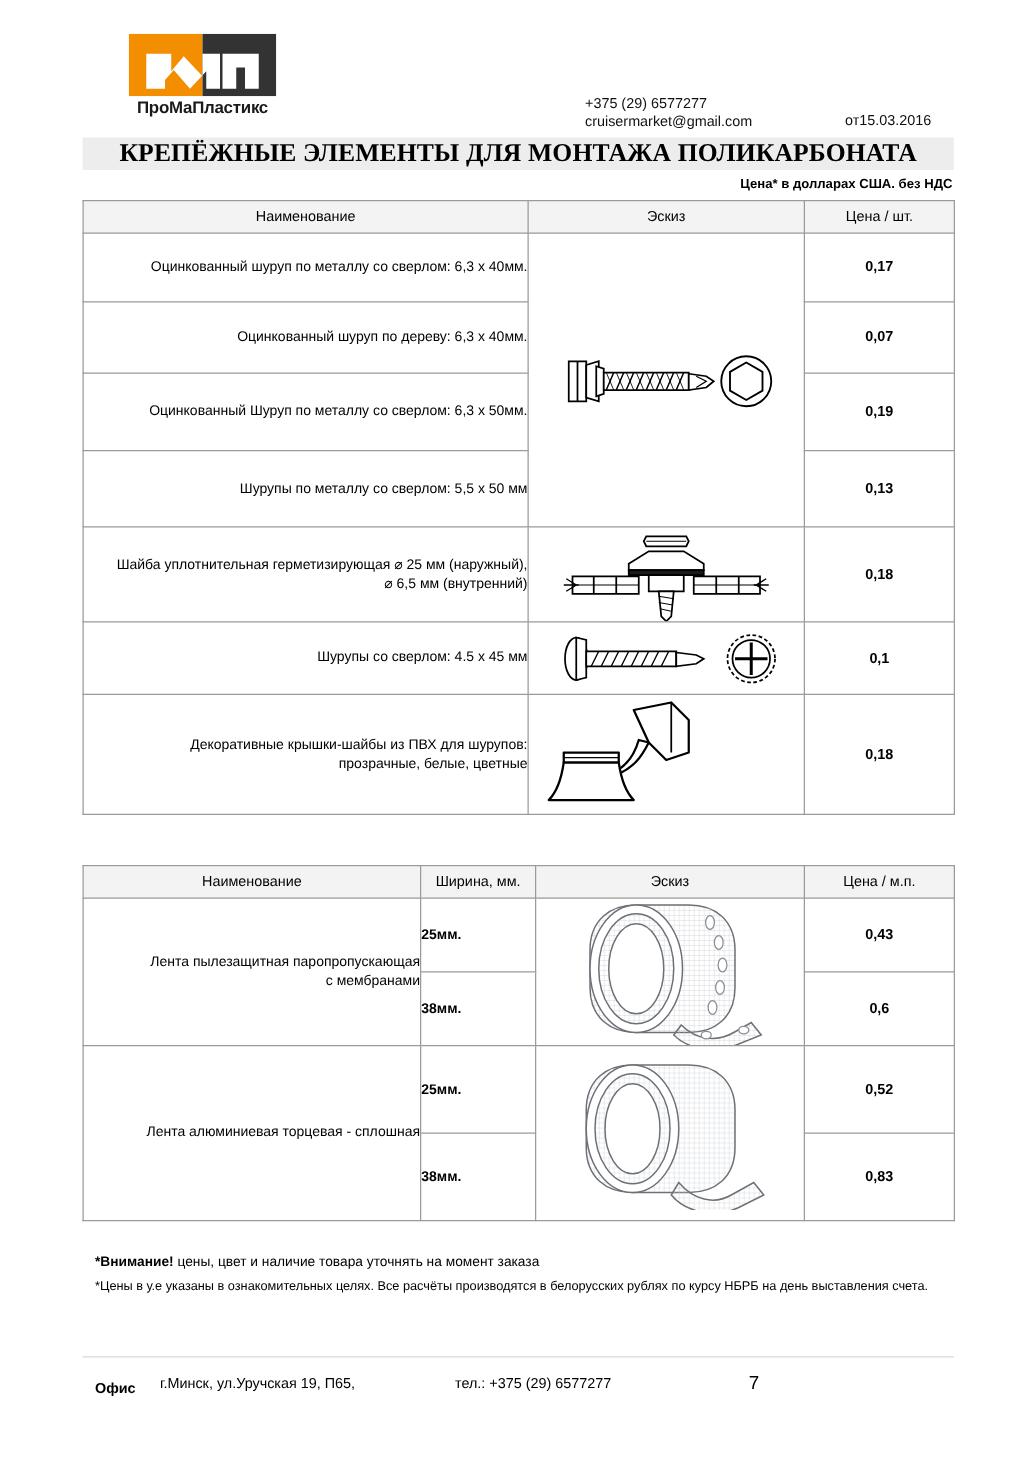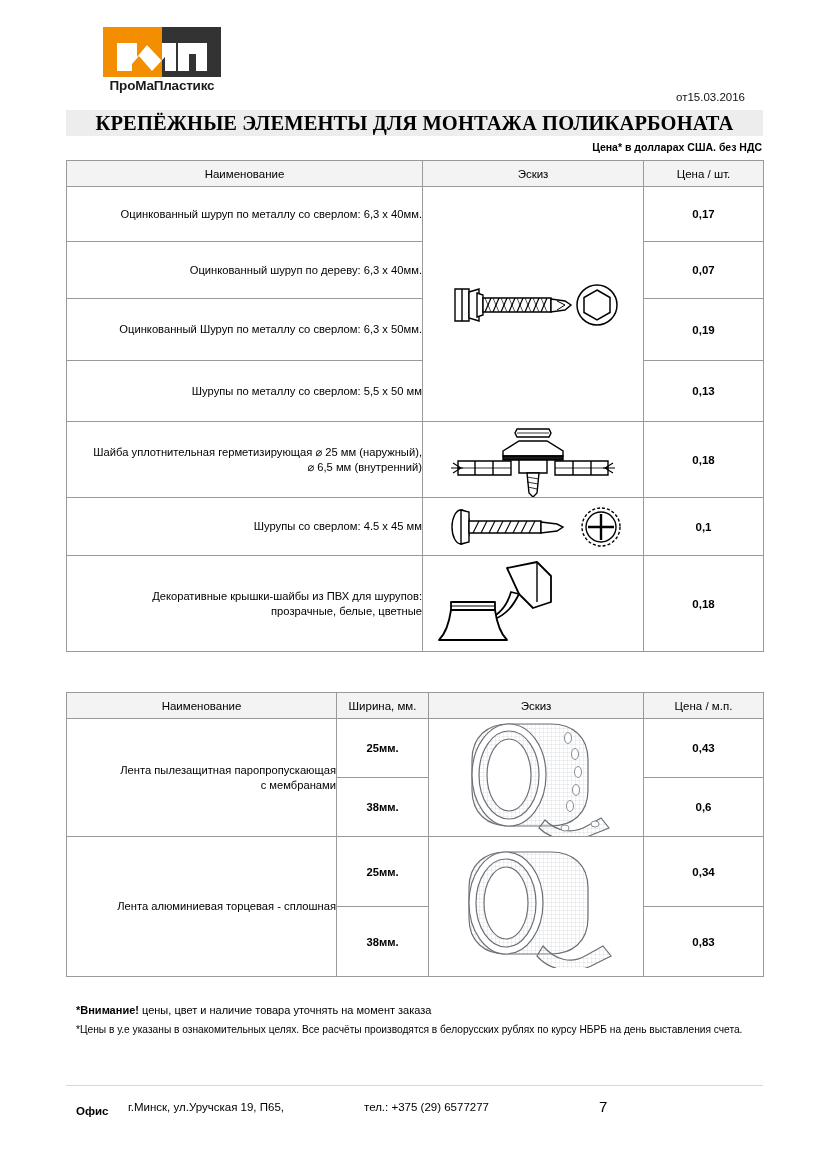--- a/index.html
+++ b/index.html
@@ -121,21 +121,21 @@
     line-height: 15px;
     text-align: right;
     color: #000;
   }
   td.price-cell {
     text-align: center;
     font-weight: bold;
     font-size: 11.5px;
   }
   td.width-cell {
-    text-align: center;
+    text-align: left;
     font-weight: bold;
     font-size: 11.2px;
   }
   td.sketch-cell {
     text-align: center;
     padding: 2px;
   }
   td.sketch-cell svg { display: block; margin: 0 auto; }
 
   #table1 { left: 66px; top: 160px; width: 697px; }
@@ -189,20 +189,24 @@
       <svg class="logo-mark" viewBox="0 0 118 50">
         <rect x="0" y="0" width="59" height="50" fill="#F28E00"></rect>
         <rect x="59" y="0" width="59" height="50" fill="#333333"></rect>
         <polygon points="14,44 14,16 34,16 34,30 44,18 59,34 59,16 73,16 73,44 62,44 62,30 49,44 36,29 29,37 29,44" fill="#ffffff"></polygon>
         <polygon points="73,16 73,44 84,44 84,28 96,28 96,44 106,44 106,16" fill="#ffffff" opacity="0"></polygon>
         <polygon points="75,16 104,16 104,44 93,44 93,27 86,27 86,44 75,44" fill="#ffffff"></polygon>
       </svg>
       <div class="logo-text">ПроМаПластикс</div>
     </div>
 
+    <div class="contact-block">
+      <div>+375 (29) 6577277</div>
+      <div>cruisermarket@gmail.com</div>
+    </div>
     <div class="doc-date">от15.03.2016</div>
   </div>
 
   <div class="title-bar">
     <span class="title-text">КРЕПЁЖНЫЕ ЭЛЕМЕНТЫ ДЛЯ МОНТАЖА ПОЛИКАРБОНАТА</span>
   </div>
   <div class="price-note">Цена* в долларах США. без НДС</div>
 
   <table class="grid" id="table1">
     <colgroup>
@@ -423,21 +427,21 @@
             <g stroke="#6d7076" stroke-width="1.2" fill="url(#mesh2)">
               <path d="M30 42 C30 18, 46 6, 67 6 L112 6 C133 6, 149 18, 149 42 L149 72 C149 96, 133 108, 112 108 L67 108 C46 108, 30 96, 30 72 Z"></path>
               <ellipse cx="67" cy="57" rx="37" ry="51" fill="#ffffff"></ellipse>
               <ellipse cx="67" cy="57" rx="30" ry="44" fill="url(#mesh2)"></ellipse>
               <ellipse cx="67" cy="57" rx="22" ry="36" fill="#ffffff"></ellipse>
 
               <path d="M104 100 C 116 114, 132 118, 146 110 L164 100 L172 110 L152 120 C 130 130, 108 122, 98 110 Z"></path>
             </g>
           </svg>
         </td>
-        <td class="price-cell">0,34</td>
+        <td class="price-cell">0,52</td>
       </tr>
       <tr style="height:70px">
         <td class="width-cell">38мм.</td>
         <td class="price-cell">0,83</td>
       </tr>
     </tbody>
   </table>
 
   <div class="notes">
     <div class="note-line">

